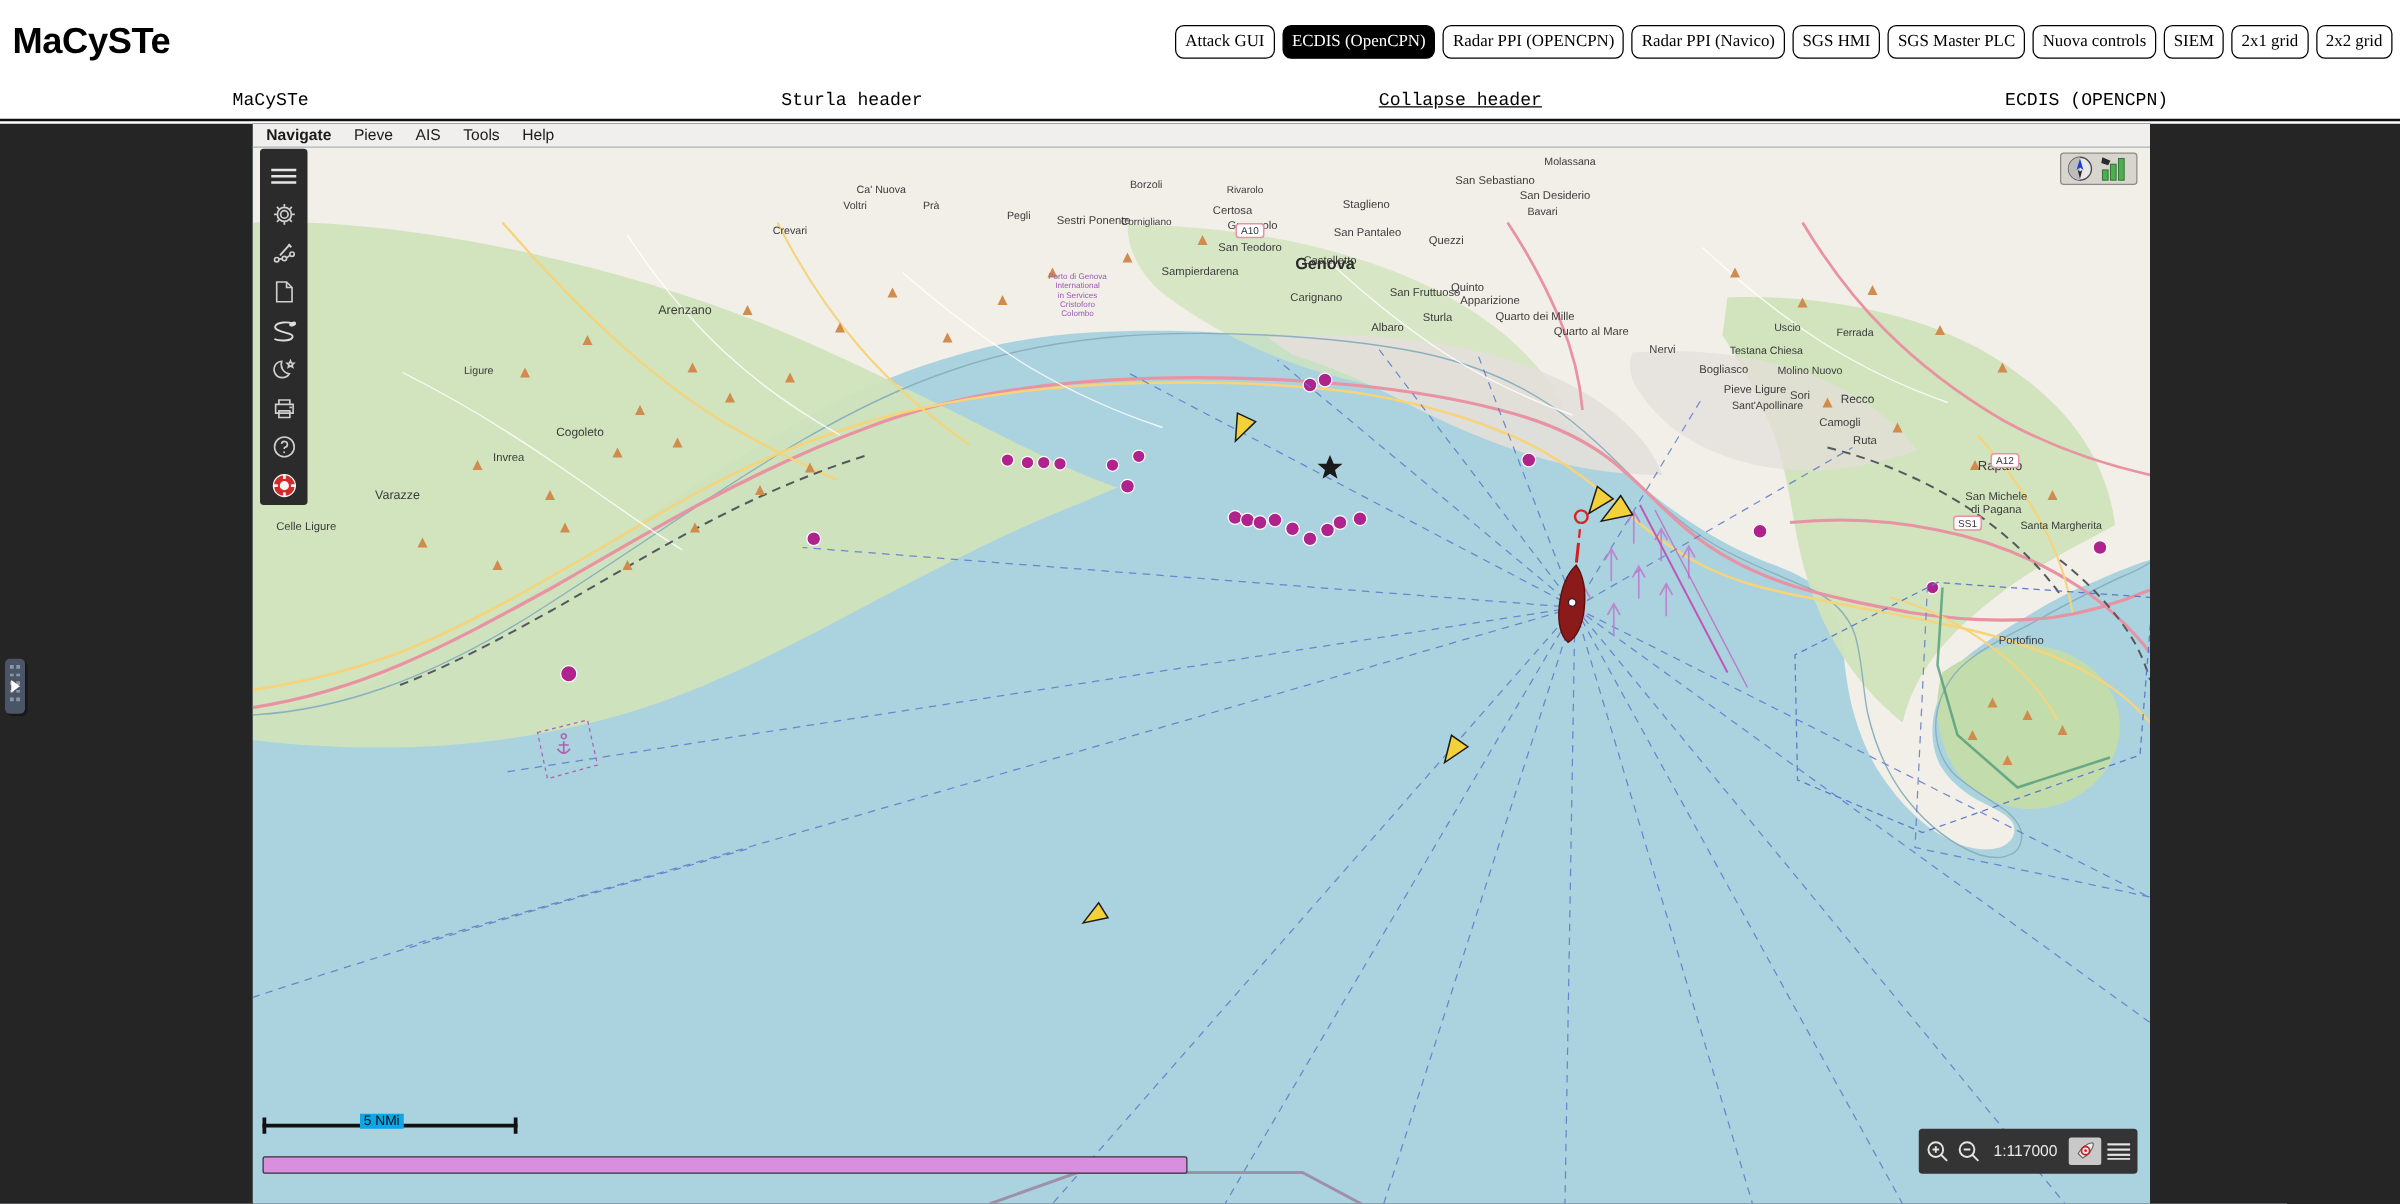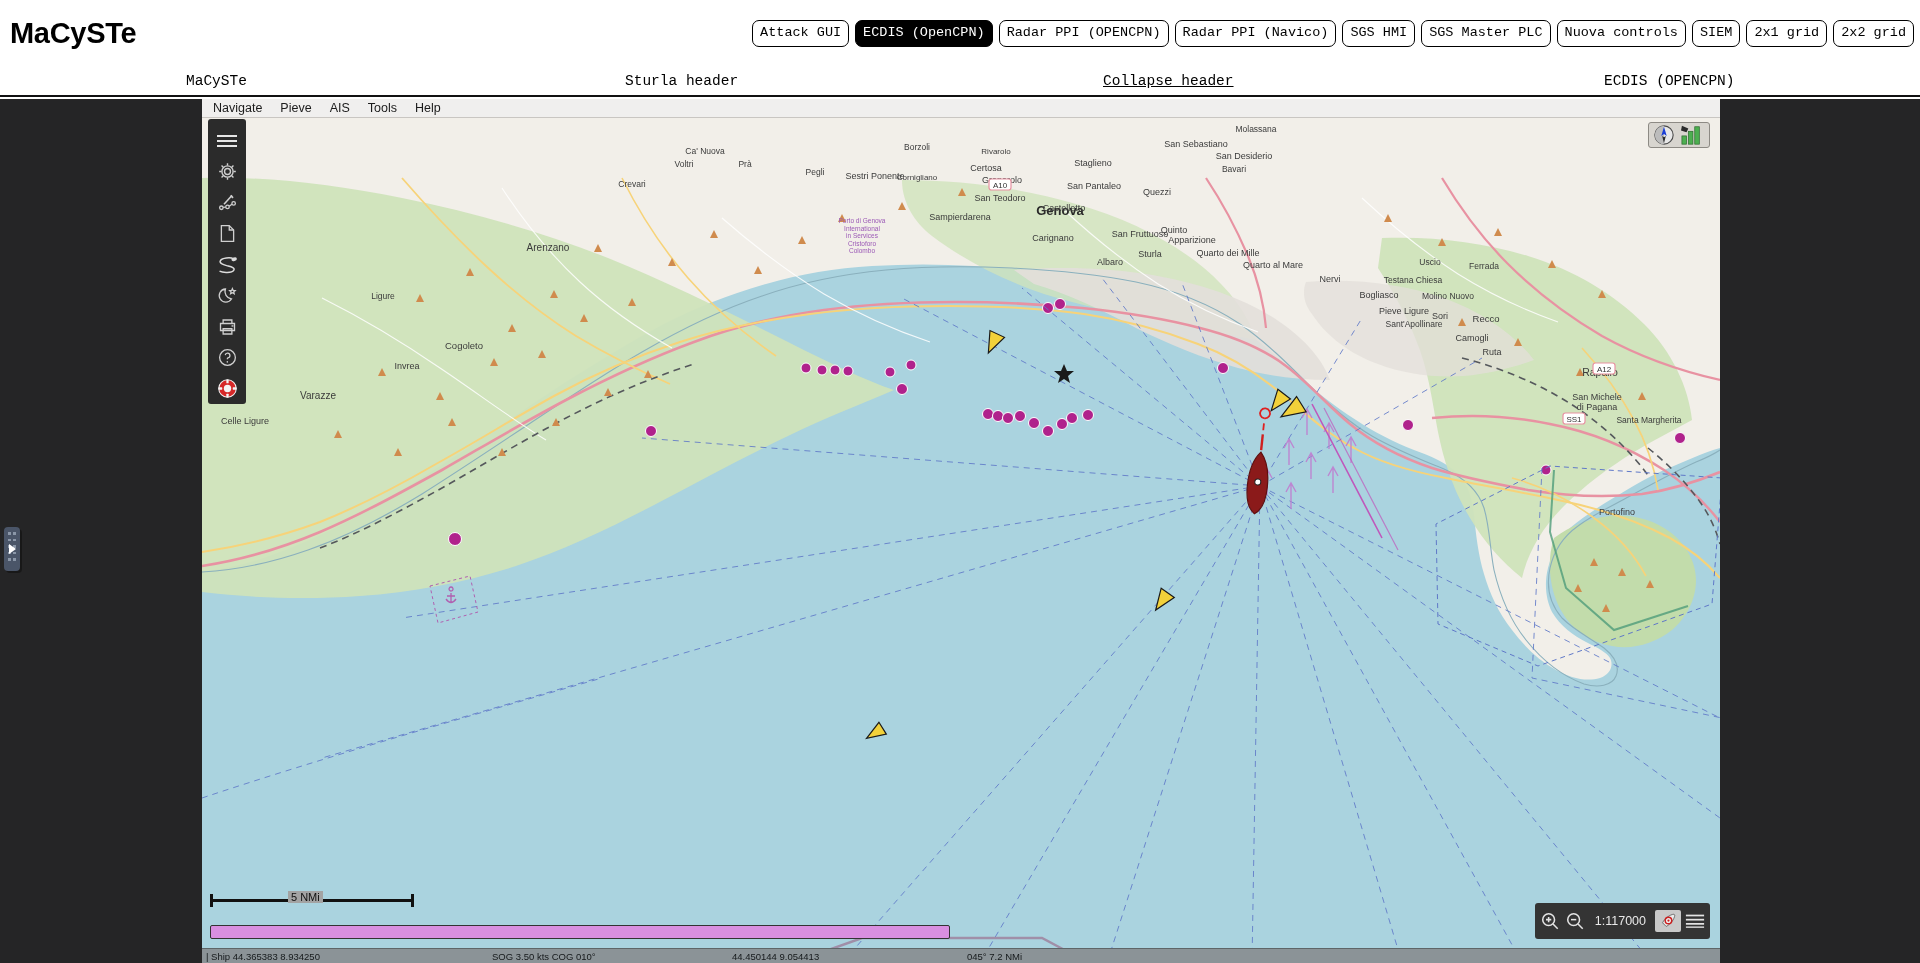--- a/index.html
+++ b/index.html
@@ -23,21 +23,21 @@
     font-size: 29px; font-weight: bold; color: #000;
     margin-left: 10px; letter-spacing: -0.3px;
     font-family: "Liberation Sans", sans-serif;
     white-space: nowrap;
   }
   #app-buttons {
     position: absolute; right: 6px; top: 20px;
     display: flex; gap: 6px; align-items: center;
   }
   .app-btn {
-    font-family: Liberation Mono, monospace;
+    font-family: Liberation Serif, serif;
     font-size: 13.5px;
     line-height: 1;
     padding: 5px 7px 6px 7px;
     border: 1.6px solid #000;
     border-radius: 7px;
     background: #fff; color: #000;
     white-space: nowrap;
     cursor: pointer;
   }
   .app-btn.active { background: #000; color: #fff; border-color: #000; }
@@ -102,21 +102,21 @@
     position: absolute; left: 0; top: 0;
     width: 1518px; height: 19px;
     background: #f0efee;
     border-bottom: 1px solid #c9c6c2;
     display: flex; align-items: center;
   }
   .menu-item {
     font-size: 12.5px; color: #1b1b1b;
     padding: 0 9px; cursor: pointer; line-height: 18px;
   }
-  .menu-item:first-child { padding-left: 11px; }
+  .menu-item:first-child { padding-left: 11px; font-weight: bold; }
 
   
   #chart {
     position: absolute; left: 0; top: 19px;
     width: 1518px; height: 845px;
     background: #aad3df;
     overflow: hidden;
   }
   #chart svg { display: block; }
 
@@ -150,21 +150,21 @@
   }
   #scalebar .bar {
     position: absolute; left: 0; top: 5px; width: 204px; height: 3px; background: #111;
   }
   #scalebar .cap { position: absolute; top: 0; width: 3px; height: 13px; background: #111; }
   #scalebar .cap.l { left: 0; }
   #scalebar .cap.r { right: 0; }
   #scalebar .lbl {
     position: absolute; left: 0; top: -3px; width: 204px;
     text-align: center; font-size: 11px; color: #111;
-    background: #a3a3a3; padding: 0 3px; width: auto; left: 78px;
+    background: #0ea5e9; padding: 0 3px; width: auto; left: 78px;
     font-family: "Liberation Sans", sans-serif;
   }
 
   
   #magenta-bar {
     position: absolute; left: 8px; bottom: 24px;
     width: 740px; height: 14px;
     background: #d98fe0;
     border: 1px solid #333;
     border-radius: 2px;
@@ -759,21 +759,15 @@
             <rect x="1" y="1" width="20" height="1.9" fill="#e4e4e4"></rect>
             <rect x="1" y="5.6" width="20" height="1.9" fill="#e4e4e4"></rect>
             <rect x="1" y="10.2" width="20" height="1.9" fill="#e4e4e4"></rect>
             <rect x="1" y="14" width="20" height="1.5" fill="#e4e4e4"></rect>
           </svg>
         </div>
       </div>
 
     </div>
 
-    <div id="statusbar">
-      <span class="cell" id="sb-ship">| Ship 44.365383   8.934250</span>
-      <span class="cell" id="sb-sog">SOG 3.50 kts  COG 010°</span>
-      <span class="cell" id="sb-cur">44.450144   9.054413</span>
-      <span class="cell" id="sb-brg">045°  7.2 NMi</span>
-    </div>
 
   </div>
 </div>
 
 </body></html>

